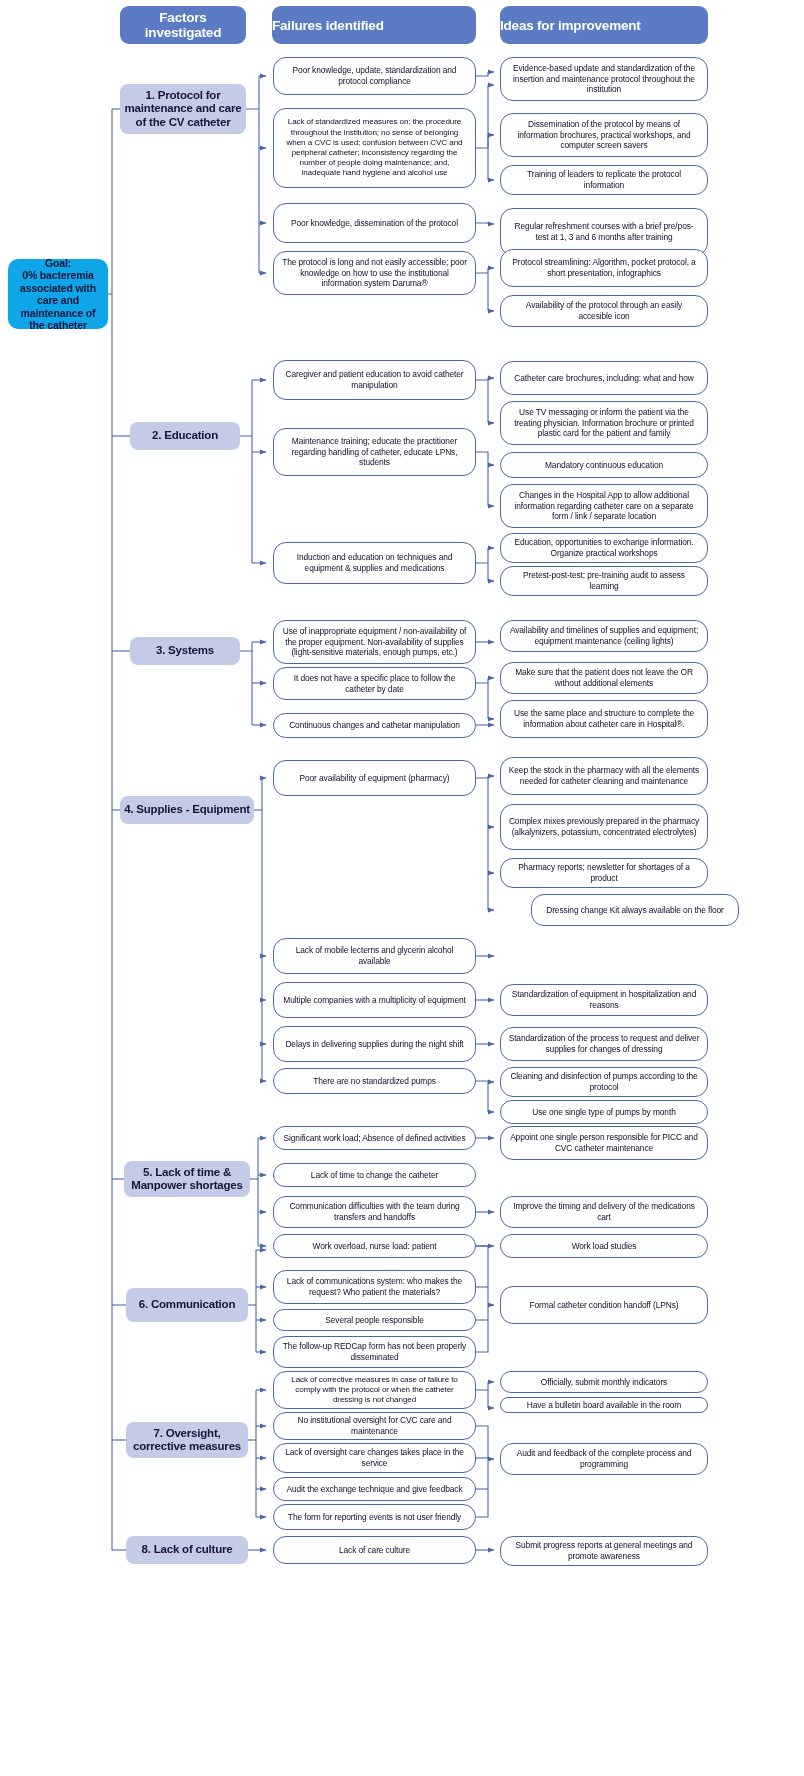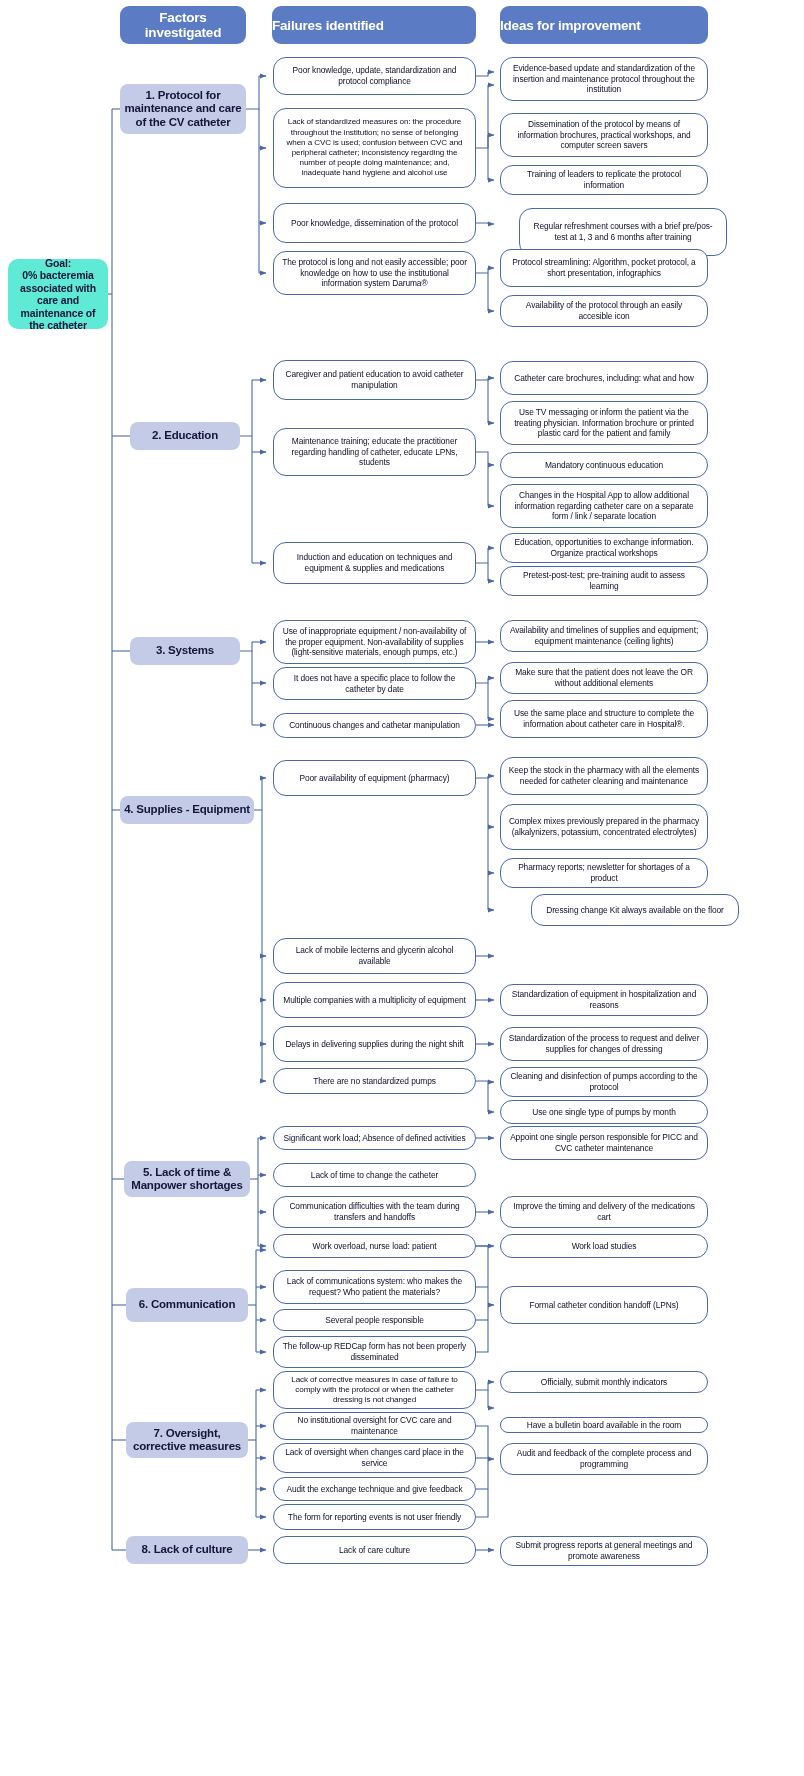--- a/index.html
+++ b/index.html
@@ -17,21 +17,21 @@
     font-weight:bold;font-size:13.5px;letter-spacing:-0.2px;
     height:38px;
   }
   .factor{
     position:absolute;background:#c3cbe6;color:#15153a;border-radius:8px;
     display:flex;align-items:center;justify-content:center;text-align:center;
     font-weight:bold;font-size:11.5px;line-height:13.5px;letter-spacing:-0.2px;
     padding:2px 4px;box-sizing:border-box;
   }
   .goal{
-    position:absolute;background:#5eead4;color:#15153a;border-radius:10px;
+    position:absolute;background:#0ea5e9;color:#15153a;border-radius:10px;
     display:flex;align-items:center;justify-content:center;text-align:center;
     font-weight:bold;font-size:10.5px;line-height:12.5px;letter-spacing:-0.15px;
     padding:3px 12px;box-sizing:border-box;
   }
   .goal b{font-weight:bold;}
   .node{
     position:absolute;background:#ffffff;border:1.1px solid #4a68a8;border-radius:13px;
     display:flex;align-items:center;justify-content:center;text-align:center;
     font-size:8.4px;line-height:10.6px;letter-spacing:-0.1px;
     color:#10102a;padding:2px 7px;box-sizing:border-box;
@@ -298,45 +298,45 @@
   <div class="node" style="left:273px;top:1336px;width:203px;height:32px;">
       <span>The follow-up REDCap form has not been properly disseminated</span>
     </div>
   <div class="node sm" style="left:273px;top:1371px;width:203px;height:38px;">
       <span>Lack of corrective measures in case of failure to comply with the protocol or when the catheter dressing is not changed</span>
     </div>
   <div class="node" style="left:273px;top:1412px;width:203px;height:28px;">
       <span>No institutional oversight for CVC care and maintenance</span>
     </div>
   <div class="node" style="left:273px;top:1443px;width:203px;height:30px;">
-      <span>Lack of oversight when changes card place in the service</span>
+      <span>Lack of oversight care changes takes place in the service</span>
     </div>
   <div class="node" style="left:273px;top:1477px;width:203px;height:24px;">
       <span>Audit the exchange technique and give feedback</span>
     </div>
   <div class="node" style="left:273px;top:1504px;width:203px;height:26px;">
       <span>The form for reporting events is not user friendly</span>
     </div>
   <div class="node" style="left:273px;top:1536px;width:203px;height:28px;">
       <span>Lack of care culture</span>
     </div>
 
   <div class="node" style="left:500px;top:57px;width:208px;height:44px;">
       <span>Evidence-based update and standardization of the insertion and maintenance protocol throughout the institution</span>
     </div>
   <div class="node" style="left:500px;top:113px;width:208px;height:44px;">
       <span>Dissemination of the protocol  by means of information brochures, practical workshops, and computer screen savers</span>
     </div>
   <div class="node" style="left:500px;top:165px;width:208px;height:30px;">
       <span>Training of leaders to replicate the protocol information</span>
     </div>
-  <div class="node" style="left:500px;top:208px;width:208px;height:48px;margin-left:19px;">
+  <div class="node" style="left:500px;top:208px;width:208px;height:48px;">
       <span>Regular refreshment courses with a brief pre/pos-test at 1, 3 and 6 months after training</span>
     </div>
-  <div class="node" style="left:500px;top:249px;width:208px;height:38px;border-radius:11px;">
+  <div class="node" style="left:500px;top:249px;width:208px;height:38px;">
       <span>Protocol streamlining: Algorithm, pocket protocol, a short presentation, infographics</span>
     </div>
   <div class="node" style="left:500px;top:295px;width:208px;height:32px;">
       <span>Availability of the protocol through an easily accesible icon</span>
     </div>
   <div class="node" style="left:500px;top:361px;width:208px;height:34px;">
       <span>Catheter care brochures, including: what and how</span>
     </div>
   <div class="node" style="left:500px;top:401px;width:208px;height:44px;">
       <span>Use TV messaging or inform the patient via the treating physician. Information brochure or printed plastic card for the patient and family</span>
@@ -394,21 +394,21 @@
     </div>
   <div class="node" style="left:500px;top:1234px;width:208px;height:24px;">
       <span>Work load studies</span>
     </div>
   <div class="node" style="left:500px;top:1286px;width:208px;height:38px;">
       <span>Formal catheter condition handoff (LPNs)</span>
     </div>
   <div class="node" style="left:500px;top:1371px;width:208px;height:22px;">
       <span>Officially, submit monthly indicators</span>
     </div>
-  <div class="node" style="left:500px;top:1397px;width:208px;height:16px;margin-top:20px;">
+  <div class="node" style="left:500px;top:1397px;width:208px;height:16px;">
       <span>Have a bulletin board available in the room</span>
     </div>
   <div class="node" style="left:500px;top:1443px;width:208px;height:32px;">
       <span>Audit and feedback of the complete process and programming</span>
     </div>
   <div class="node" style="left:500px;top:1536px;width:208px;height:30px;">
       <span>Submit progress reports at general meetings and promote awareness</span>
     </div>
 
 </div>

